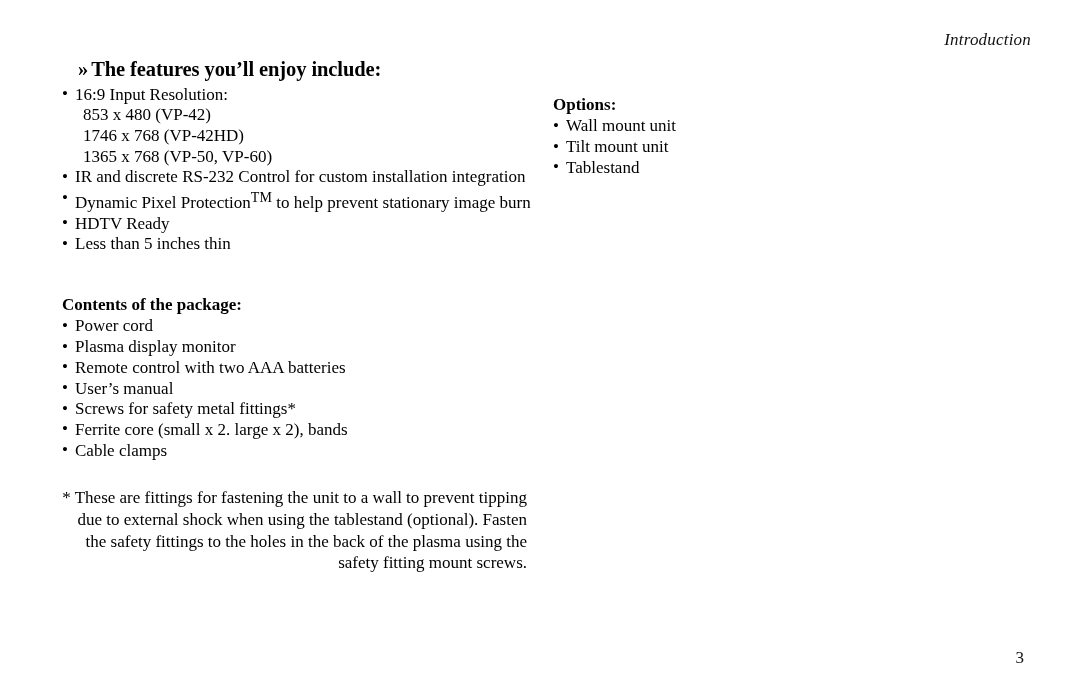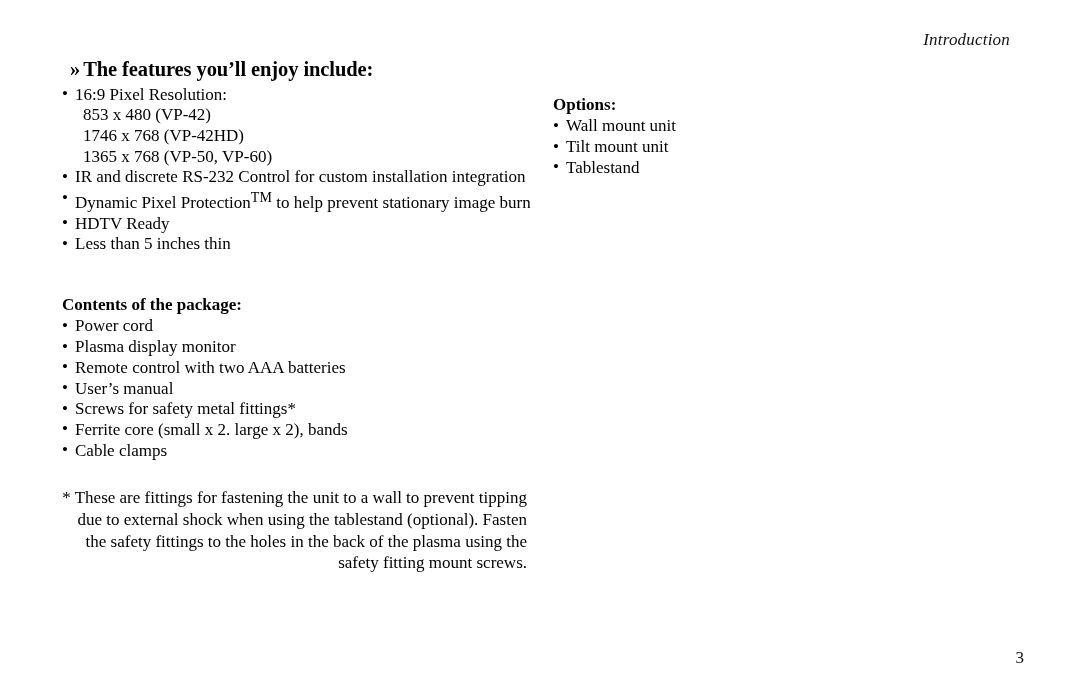--- a/index.html
+++ b/index.html
@@ -18,21 +18,21 @@
 
   .page {
     position: absolute;
     inset: 0;
   }
 
   
   .running-head {
     position: absolute;
     top: 30px;
-    right: 70px;
+    right: 49px;
     font-style: italic;
     font-size: 17px;
     letter-spacing: 0.2px;
     color: #111;
   }
 
   
   .page-number {
     position: absolute;
     bottom: 30px;
@@ -52,21 +52,21 @@
     position: absolute;
     left: 553px;
     top: 80px;
     width: 330px;
   }
 
   
   h1.section-title {
     font-size: 20.5px;
     font-weight: bold;
-    margin: 0 0 3px 8px;
+    margin: 0 0 3px 16px;
     line-height: 1.15;
     letter-spacing: -0.1px;
   }
   h1.section-title .guill {
     margin-right: 3px;
   }
 
   h2.sub-title {
     font-size: 17px;
     font-weight: bold;
@@ -127,21 +127,21 @@
 
   <div class="running-head">Introduction</div>
 
   <div class="col-left">
 
     <h1 class="section-title">
       <span class="guill">»</span><span>The features you’ll enjoy include:</span>
     </h1>
 
     <ul class="doc-list">
-      <li class="bulleted"><span>16:9 Pixel Resolution:</span></li>
+      <li class="bulleted"><span>16:9 Input Resolution:</span></li>
       <li class="continuation"><span>853 x 480 (VP-42)</span></li>
       <li class="continuation"><span>1746 x 768 (VP-42HD)</span></li>
       <li class="continuation"><span>1365 x 768 (VP-50, VP-60)</span></li>
       <li class="bulleted"><span>IR and discrete RS-232 Control for custom installation integration</span></li>
       <li class="bulleted"><span>Dynamic Pixel Protection</span><span class="sup-tm">TM</span><span> to help prevent stationary image burn</span></li>
       <li class="bulleted"><span>HDTV Ready</span></li>
       <li class="bulleted"><span>Less than 5 inches thin</span></li>
     </ul>
 
     <div class="block-gap"></div>

